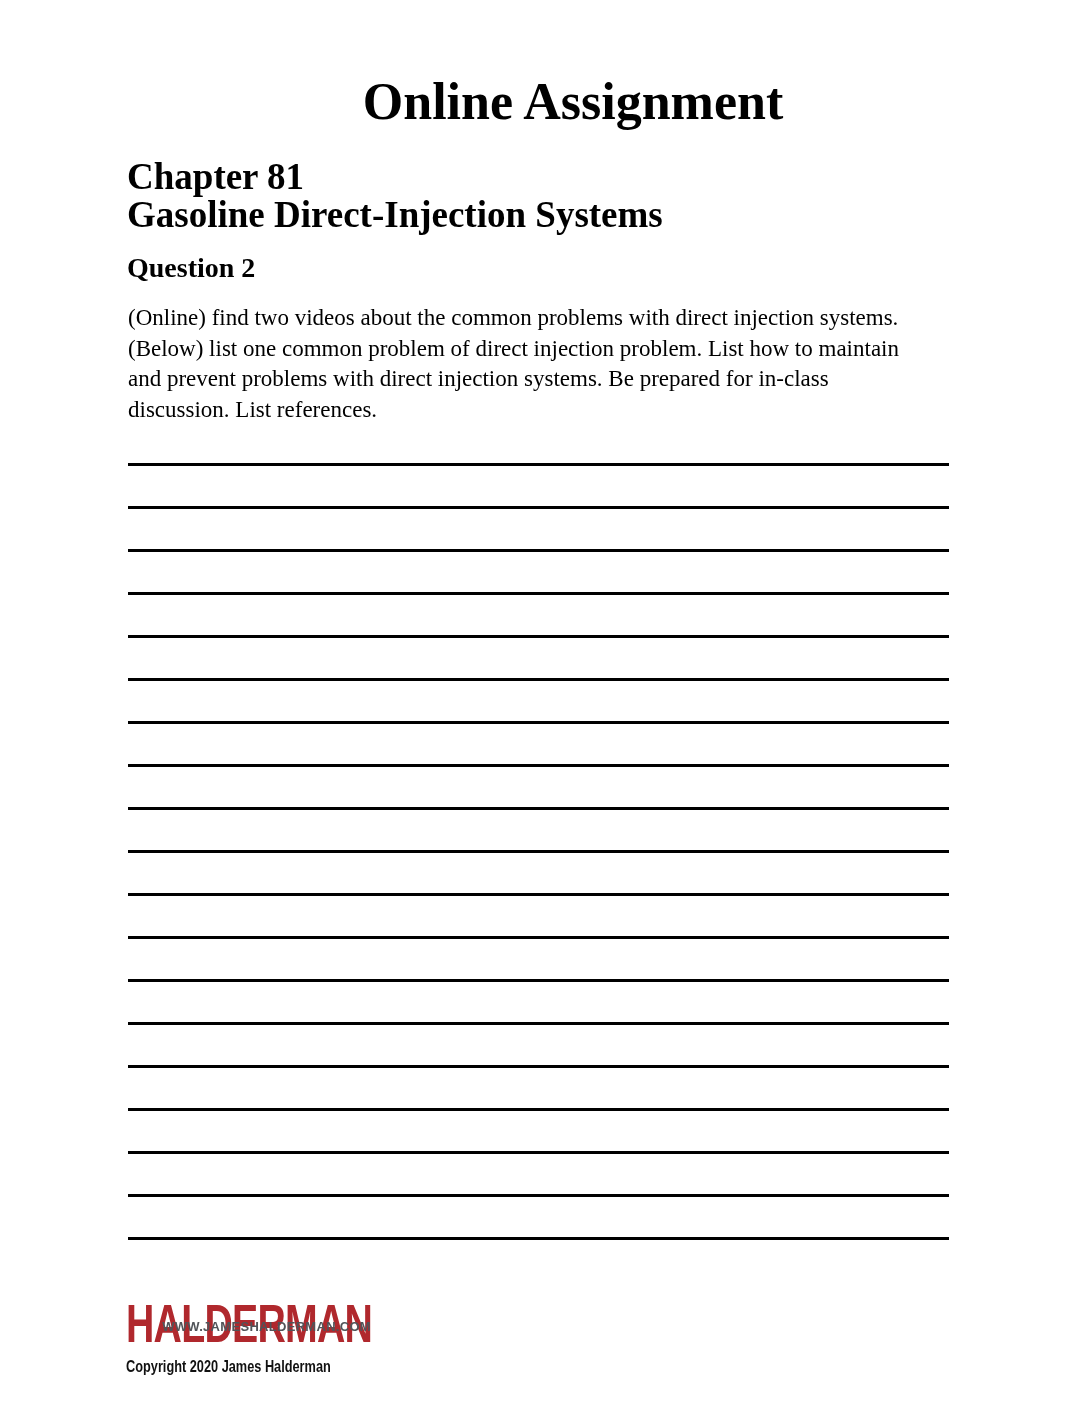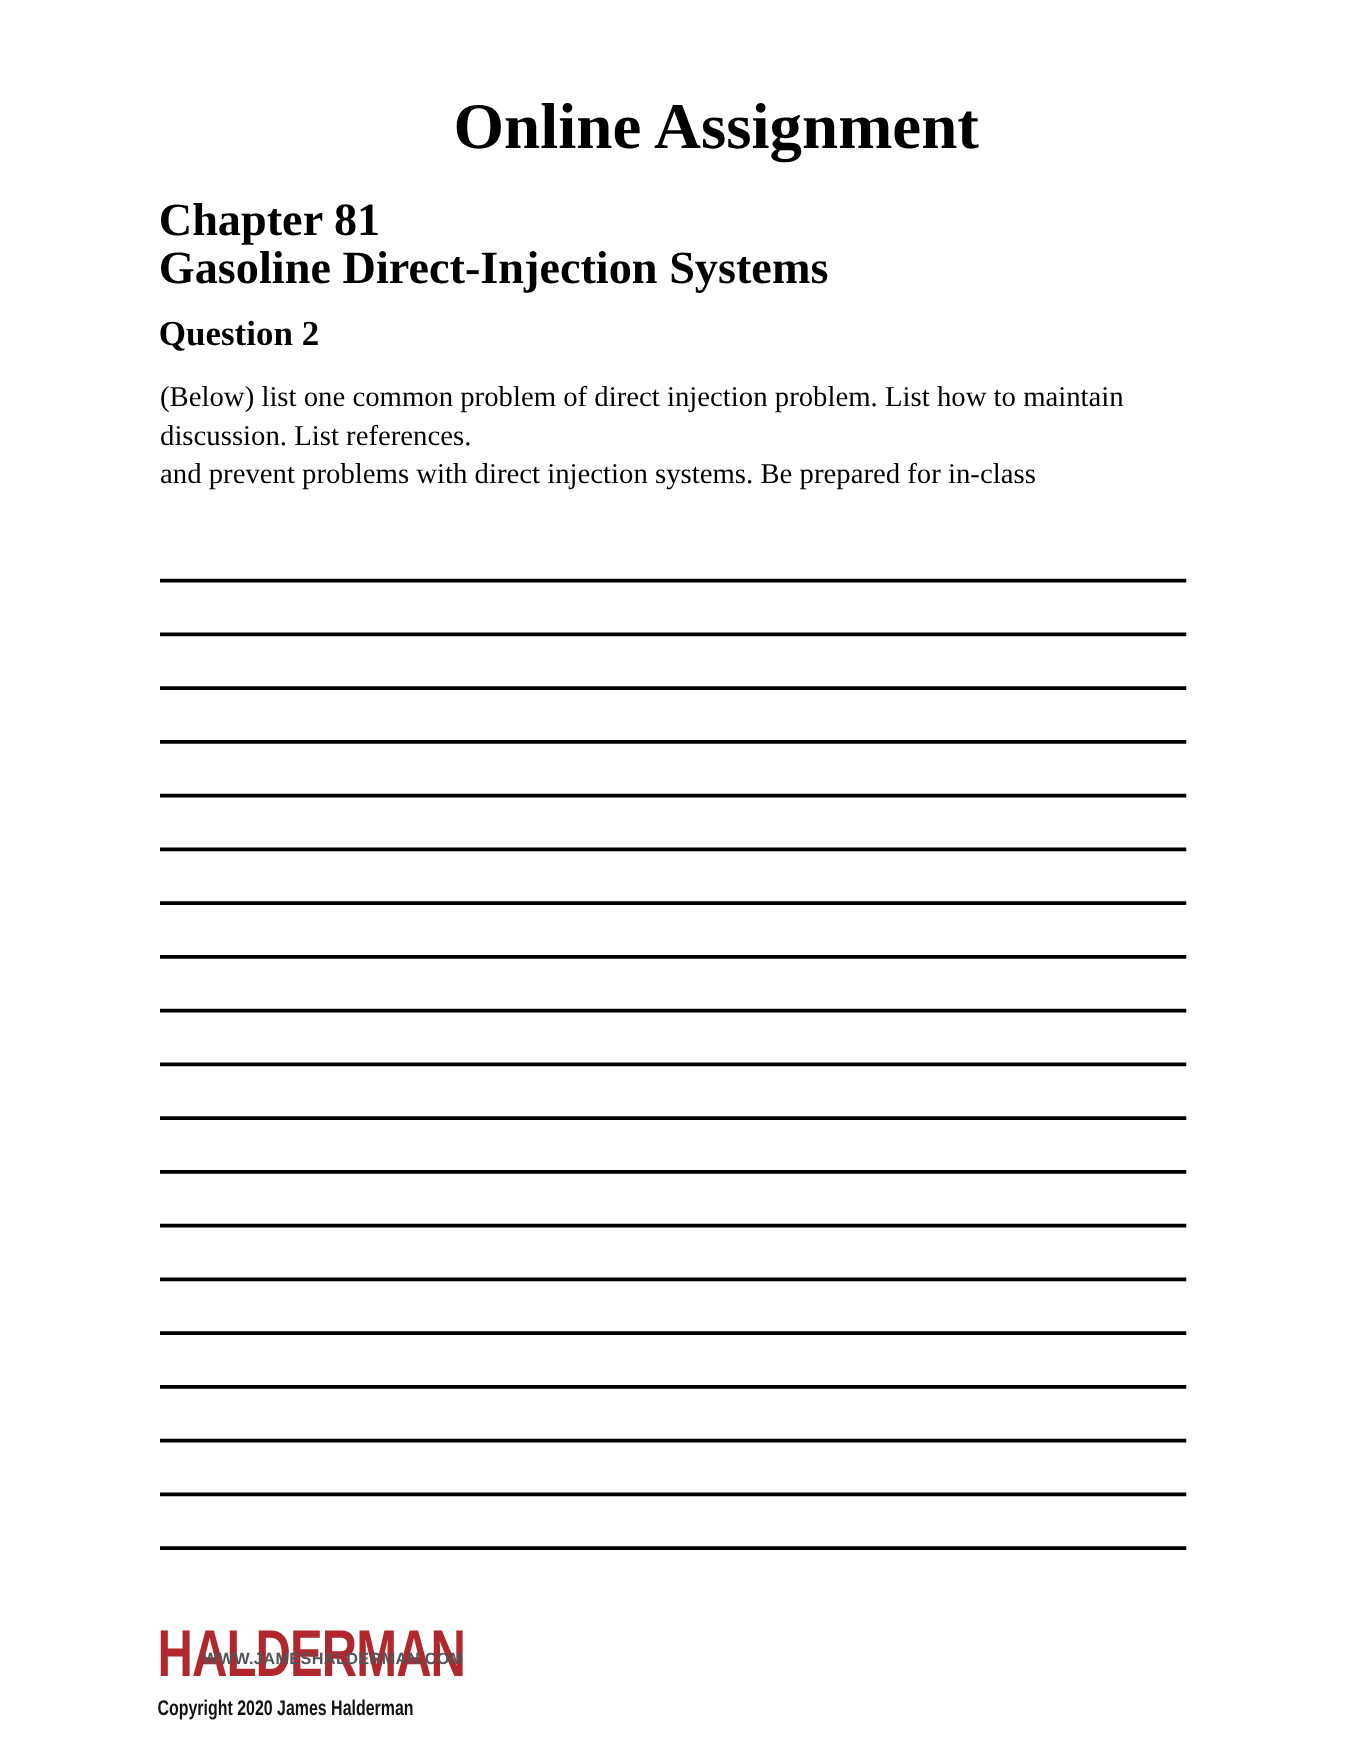--- a/index.html
+++ b/index.html
@@ -110,23 +110,24 @@
   <div class="doc-title">Online Assignment</div>
 
   <div class="chapter-block">
     <div>Chapter 81</div>
     <div>Gasoline Direct-Injection Systems</div>
   </div>
 
   <div class="question-label">Question 2</div>
 
   <div class="question-body">
+    <div class="body-line">(Online) find two videos about the common problems with direct injection systems.</div>
     <div class="body-line">(Below) list one common problem of direct injection problem. List how to maintain</div>
+    <div class="body-line">and prevent problems with direct injection systems. Be prepared for in-class</div>
     <div class="body-line">discussion. List references.</div>
-    <div class="body-line">and prevent problems with direct injection systems. Be prepared for in-class</div>
   </div>
 
   <div class="answer-lines">
       <div class="answer-line"></div>
       <div class="answer-line"></div>
       <div class="answer-line"></div>
       <div class="answer-line"></div>
       <div class="answer-line"></div>
       <div class="answer-line"></div>
       <div class="answer-line"></div>

